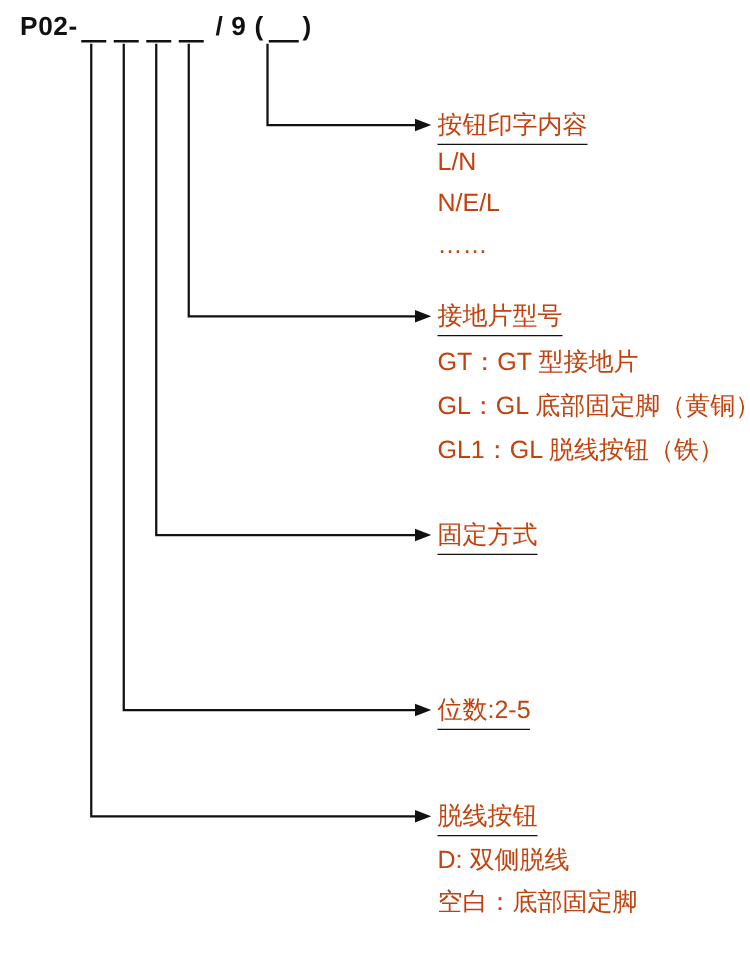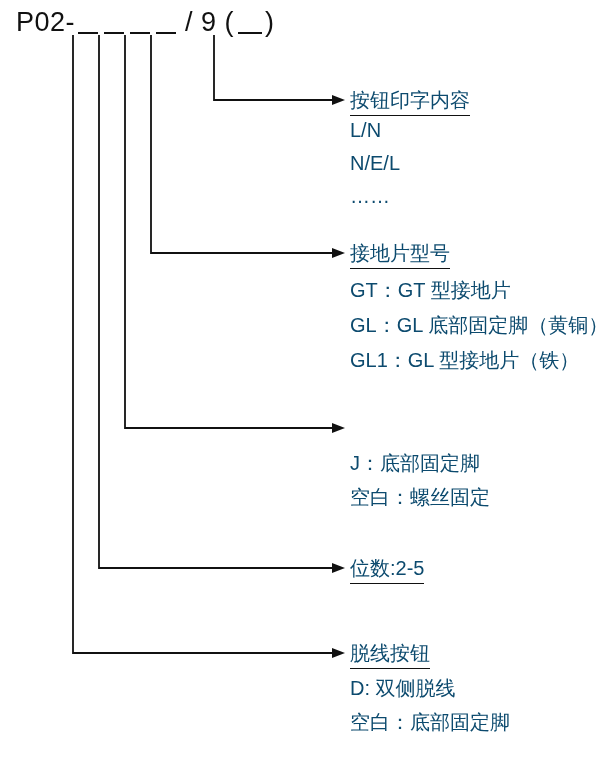--- a/index.html
+++ b/index.html
@@ -5,30 +5,30 @@
   html,body{margin:0;padding:0;}
   body{
     width:600px;height:778px;background:#ffffff;
     font-family:"Liberation Sans","DejaVu Sans",sans-serif;
     color:#111111;position:relative;
   }
   .stage{position:absolute;left:0;top:0;width:600px;height:778px;overflow:hidden;}
   .code-line{
     position:absolute;left:16px;top:8px;height:27px;
     display:flex;align-items:center;
-    font-size:27px;letter-spacing:0.5px;color:#111;
+    font-size:21px;letter-spacing:0.5px;color:#111;font-weight:bold;
   }
   .code-text{line-height:26px;}
   .blank{width:20px;height:24px;border-bottom:2px solid #111;margin:0 3px 1px 3px;}
   .blank.wide{width:24px;}
   .mid{margin-left:6px;margin-right:1px;}
   .connector-svg{position:absolute;left:0;top:0;}
   .lbl{
     position:absolute;left:350px;font-size:20px;line-height:26px;
-    white-space:nowrap;color:#0c4a6e;
+    white-space:nowrap;color:#c2410c;
   }
   .title{border-bottom:1.8px solid #111;padding-bottom:2px;}
 </style>
 </head>
 <body>
 
 <div class="stage">
 
   <div class="code-line">
     <span class="code-text">P02-</span>
@@ -59,24 +59,23 @@
   </svg>
 
   <div class="lbl title" style="top:87px">按钮印字内容</div>
   <div class="lbl" style="top:117px">L/N</div>
   <div class="lbl" style="top:150px">N/E/L</div>
   <div class="lbl" style="top:183px">……</div>
 
   <div class="lbl" style="top:277px">GT：GT 型接地片</div>
   <div class="lbl title" style="top:240px">接地片型号</div>
   <div class="lbl" style="top:312px">GL：GL 底部固定脚（黄铜）</div>
-  <div class="lbl" style="top:347px">GL1：GL 型接地片（铁）</div>
+  <div class="lbl" style="top:347px">GL1：GL 脱线按钮（铁）</div>
 
-  <div class="lbl" style="top:450px">J：底部固定脚</div>
-  <div class="lbl" style="top:484px">空白：螺丝固定</div>
+  <div class="lbl title" style="top:415px">固定方式</div>
 
   <div class="lbl title" style="top:555px">位数:2-5</div>
 
   <div class="lbl title" style="top:640px">脱线按钮</div>
   <div class="lbl" style="top:675px">D: 双侧脱线</div>
   <div class="lbl" style="top:709px">空白：底部固定脚</div>
 
 </div>
 
 </body></html>

